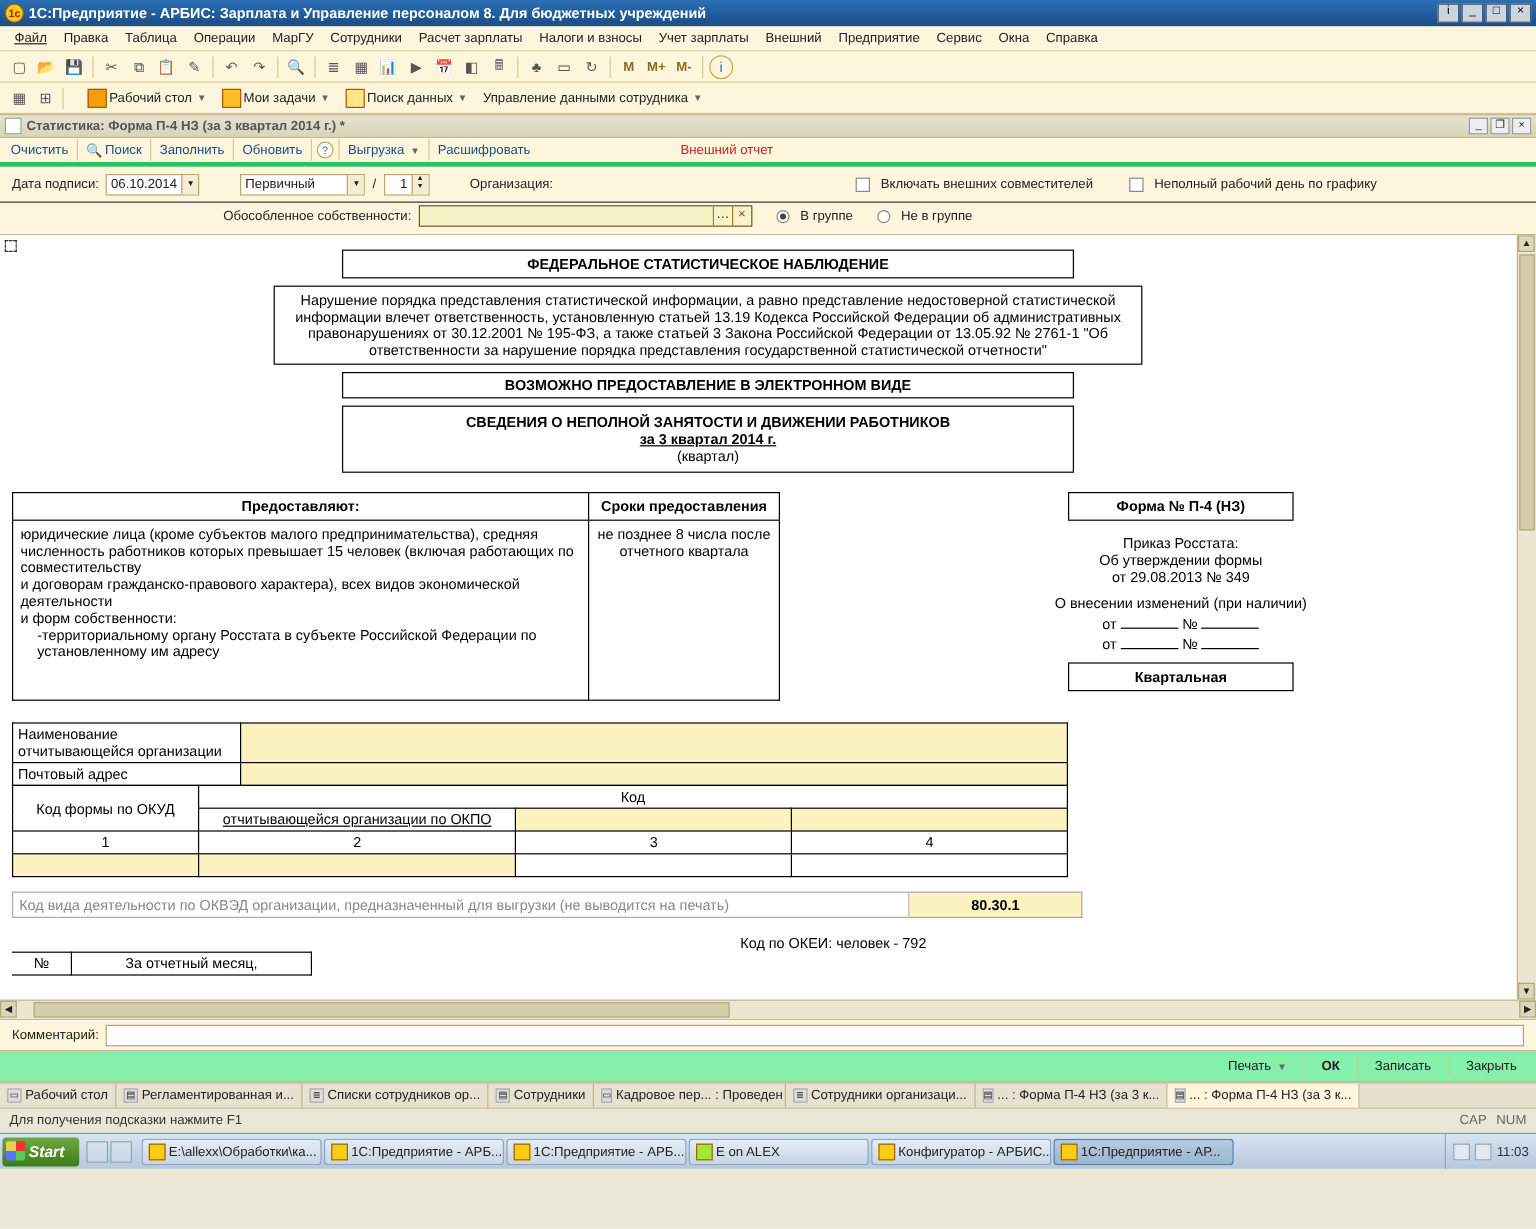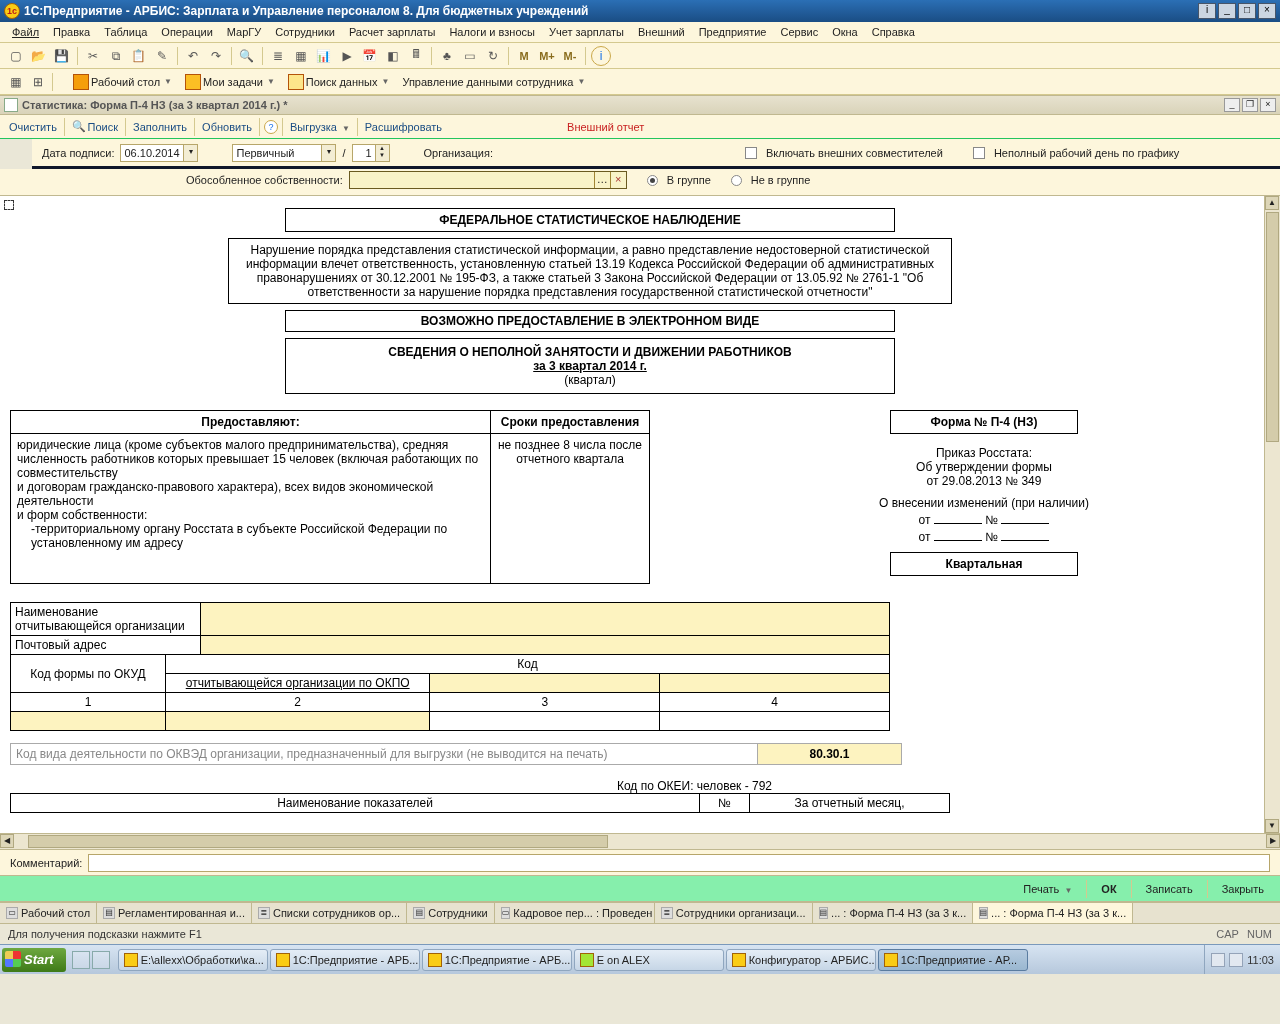--- a/index.html
+++ b/index.html
@@ -25,27 +25,27 @@
 .ticon { width:16px; height:16px; display:inline-block; }
 .dd { font-size:8px; color:#666; margin-left:2px; }
 
 
 .subtitle { background:linear-gradient(#e7e2cf,#d9d3b9); border-top:1px solid #c0b890; border-bottom:1px solid #c0b890; height:20px; display:flex; align-items:center; padding:0 4px; }
 .subtitle .lead-icon { width:14px; height:14px; background:#fff; border:1px solid #8a8; margin-right:4px; }
 .subtitle .t { font-weight:bold; color:#555; flex:1; }
 .subtitle .wb { width:16px; height:14px; border:1px solid #999; background:#eee; text-align:center; line-height:10px; font-size:9px; margin-left:2px; cursor:pointer; }
 
 
-.doctoolbar { background:#fdf6dc; border-bottom:1px solid #22c55e; display:flex; align-items:center; padding:2px 6px; height:24px; gap:2px; }
+.doctoolbar { background:#fdf6dc; border-bottom:4px solid #22c55e; display:flex; align-items:center; padding:2px 6px; height:24px; gap:2px; }
 .dlink { color:#1a4d84; cursor:pointer; padding:2px 3px; }
 .qicon { width:14px; height:14px; border:1px solid #caa84a; border-radius:50%; text-align:center; line-height:12px; font-size:9px; color:#1a73e8; background:#fff; }
 .external { color:#c81e1e; margin-left:120px; }
 
 
-.filterbar { background:#fdf6dc; display:flex; align-items:center; padding:4px 10px; gap:6px; font-size:11px; height:30px; border-bottom:3px solid #0f172a;margin-left:32px; }
+.filterbar { background:#fdf6dc; display:flex; align-items:center; padding:4px 10px; gap:6px; font-size:11px; height:30px; border-bottom:1px solid #0f172a; }
 .filterbar2 { background:#fdf6dc; display:flex; align-items:center; padding:2px 10px 6px; gap:6px; font-size:11px; border-bottom:1px solid #c0b890; }
 .input { background:#fff; border:1px solid #b7a66a; height:18px; padding:0 3px; display:flex; align-items:center; }
 .input.sel { position:relative; }
 .input .ddbtn { position:absolute; right:0; top:0; width:14px; height:16px; border-left:1px solid #b7a66a; text-align:center; line-height:14px; font-size:8px; background:#f3edd4; cursor:pointer; }
 .cb { width:12px; height:12px; border:1px solid #888; background:#fff; display:inline-block; vertical-align:middle; margin-right:3px; }
 .rb { width:11px; height:11px; border:1px solid #888; border-radius:50%; display:inline-flex; align-items:center; justify-content:center; vertical-align:middle; margin-right:3px; background:#fff; }
 .rb.on::after { content:""; width:5px; height:5px; background:#444; border-radius:50%; display:block; }
 .orgbox { border:1px solid #6a5a20; background:#f9f3c8; width:278px; height:18px; position:relative; }
 .orgbox .dots { position:absolute; right:16px; top:0; width:16px; height:16px; border-left:1px solid #a08433; text-align:center; line-height:14px; cursor:pointer; }
 .orgbox .xb { position:absolute; right:0; top:0; width:16px; height:16px; border-left:1px solid #a08433; text-align:center; line-height:14px; cursor:pointer; color:#a33; }
@@ -386,21 +386,20 @@
       </table>
 
     <div class="okved">
       <div class="label">Код вида деятельности по ОКВЭД организации, предназначенный для выгрузки (не выводится на печать)</div>
       <div class="val">80.30.1</div>
     </div>
 
     <div class="metric-head">
       <div style="text-align:right;font-size:12px;padding-right:178px;">Код по ОКЕИ: человек - 792</div>
       <div class="mh-row">
-        <div class="c" style="width:690px;">Наименование показателей</div>
         <div class="c" style="width:50px;border-left:0;">№</div>
         <div class="c" style="width:200px;border-left:0;">За отчетный месяц,</div>
       </div>
     </div>
   </div>
 
   <div class="scroll-v">
     <div class="arrow">▲</div>
     <div class="thumb"></div>
     <div class="arrow down">▼</div>

